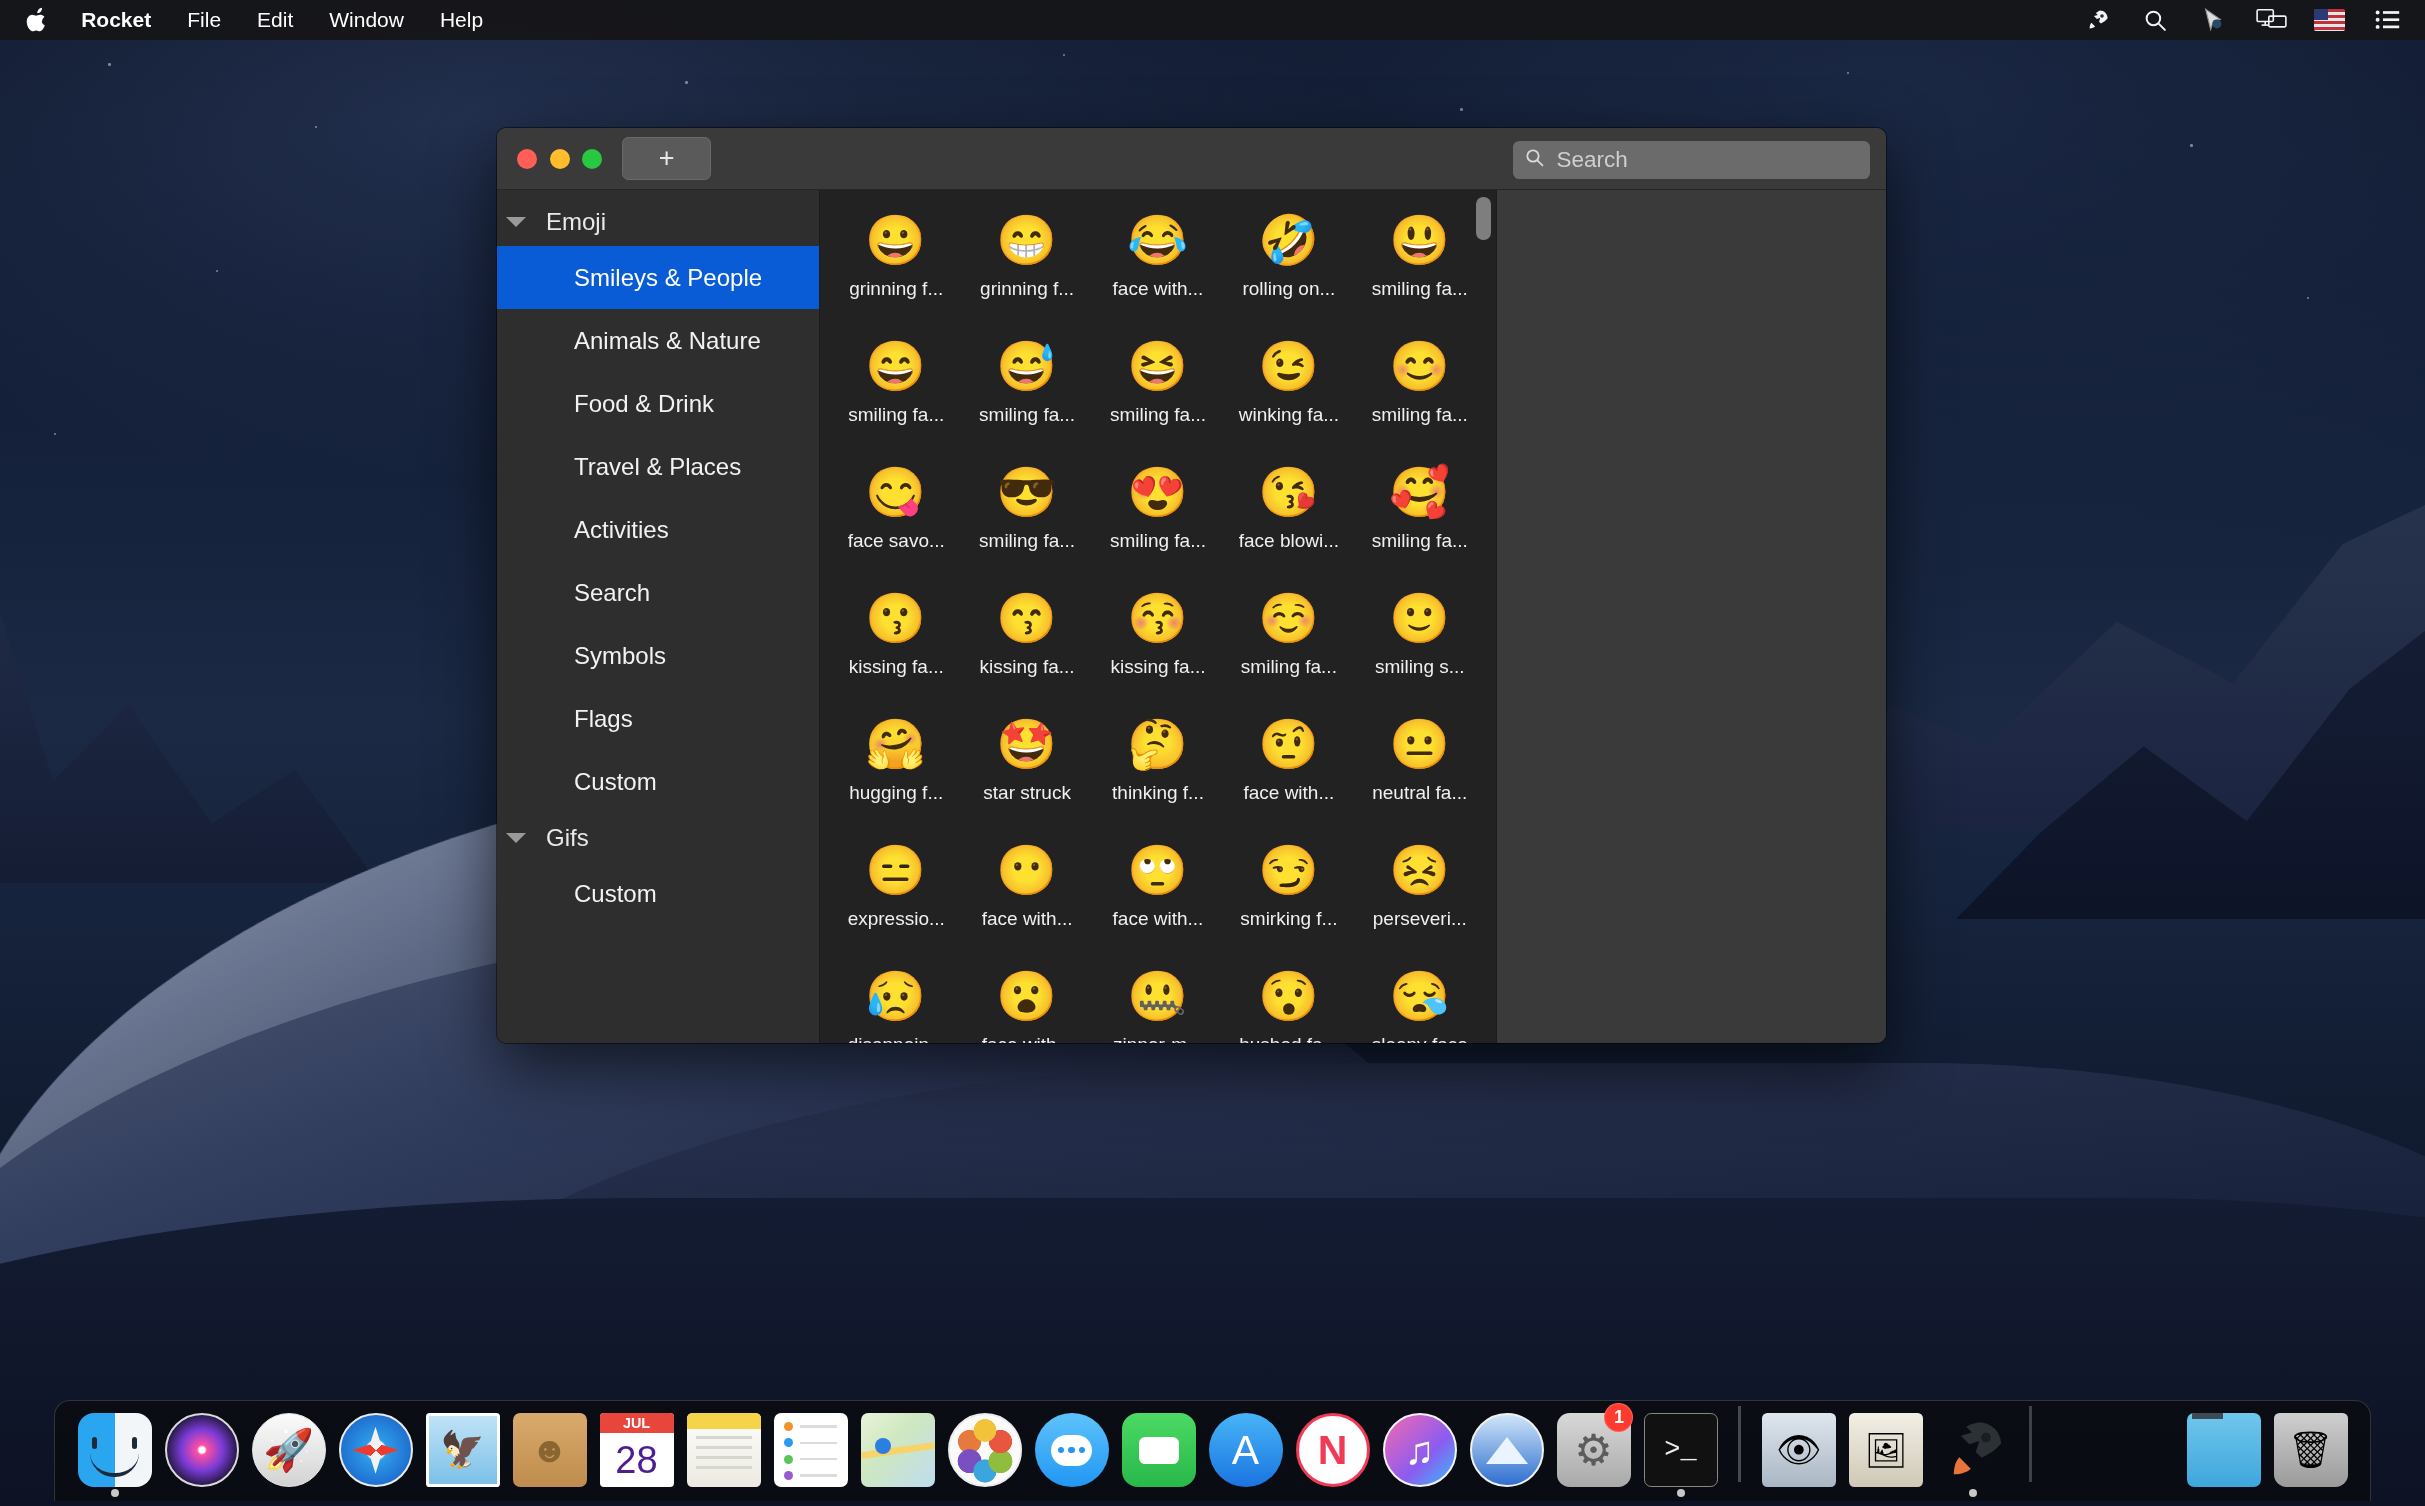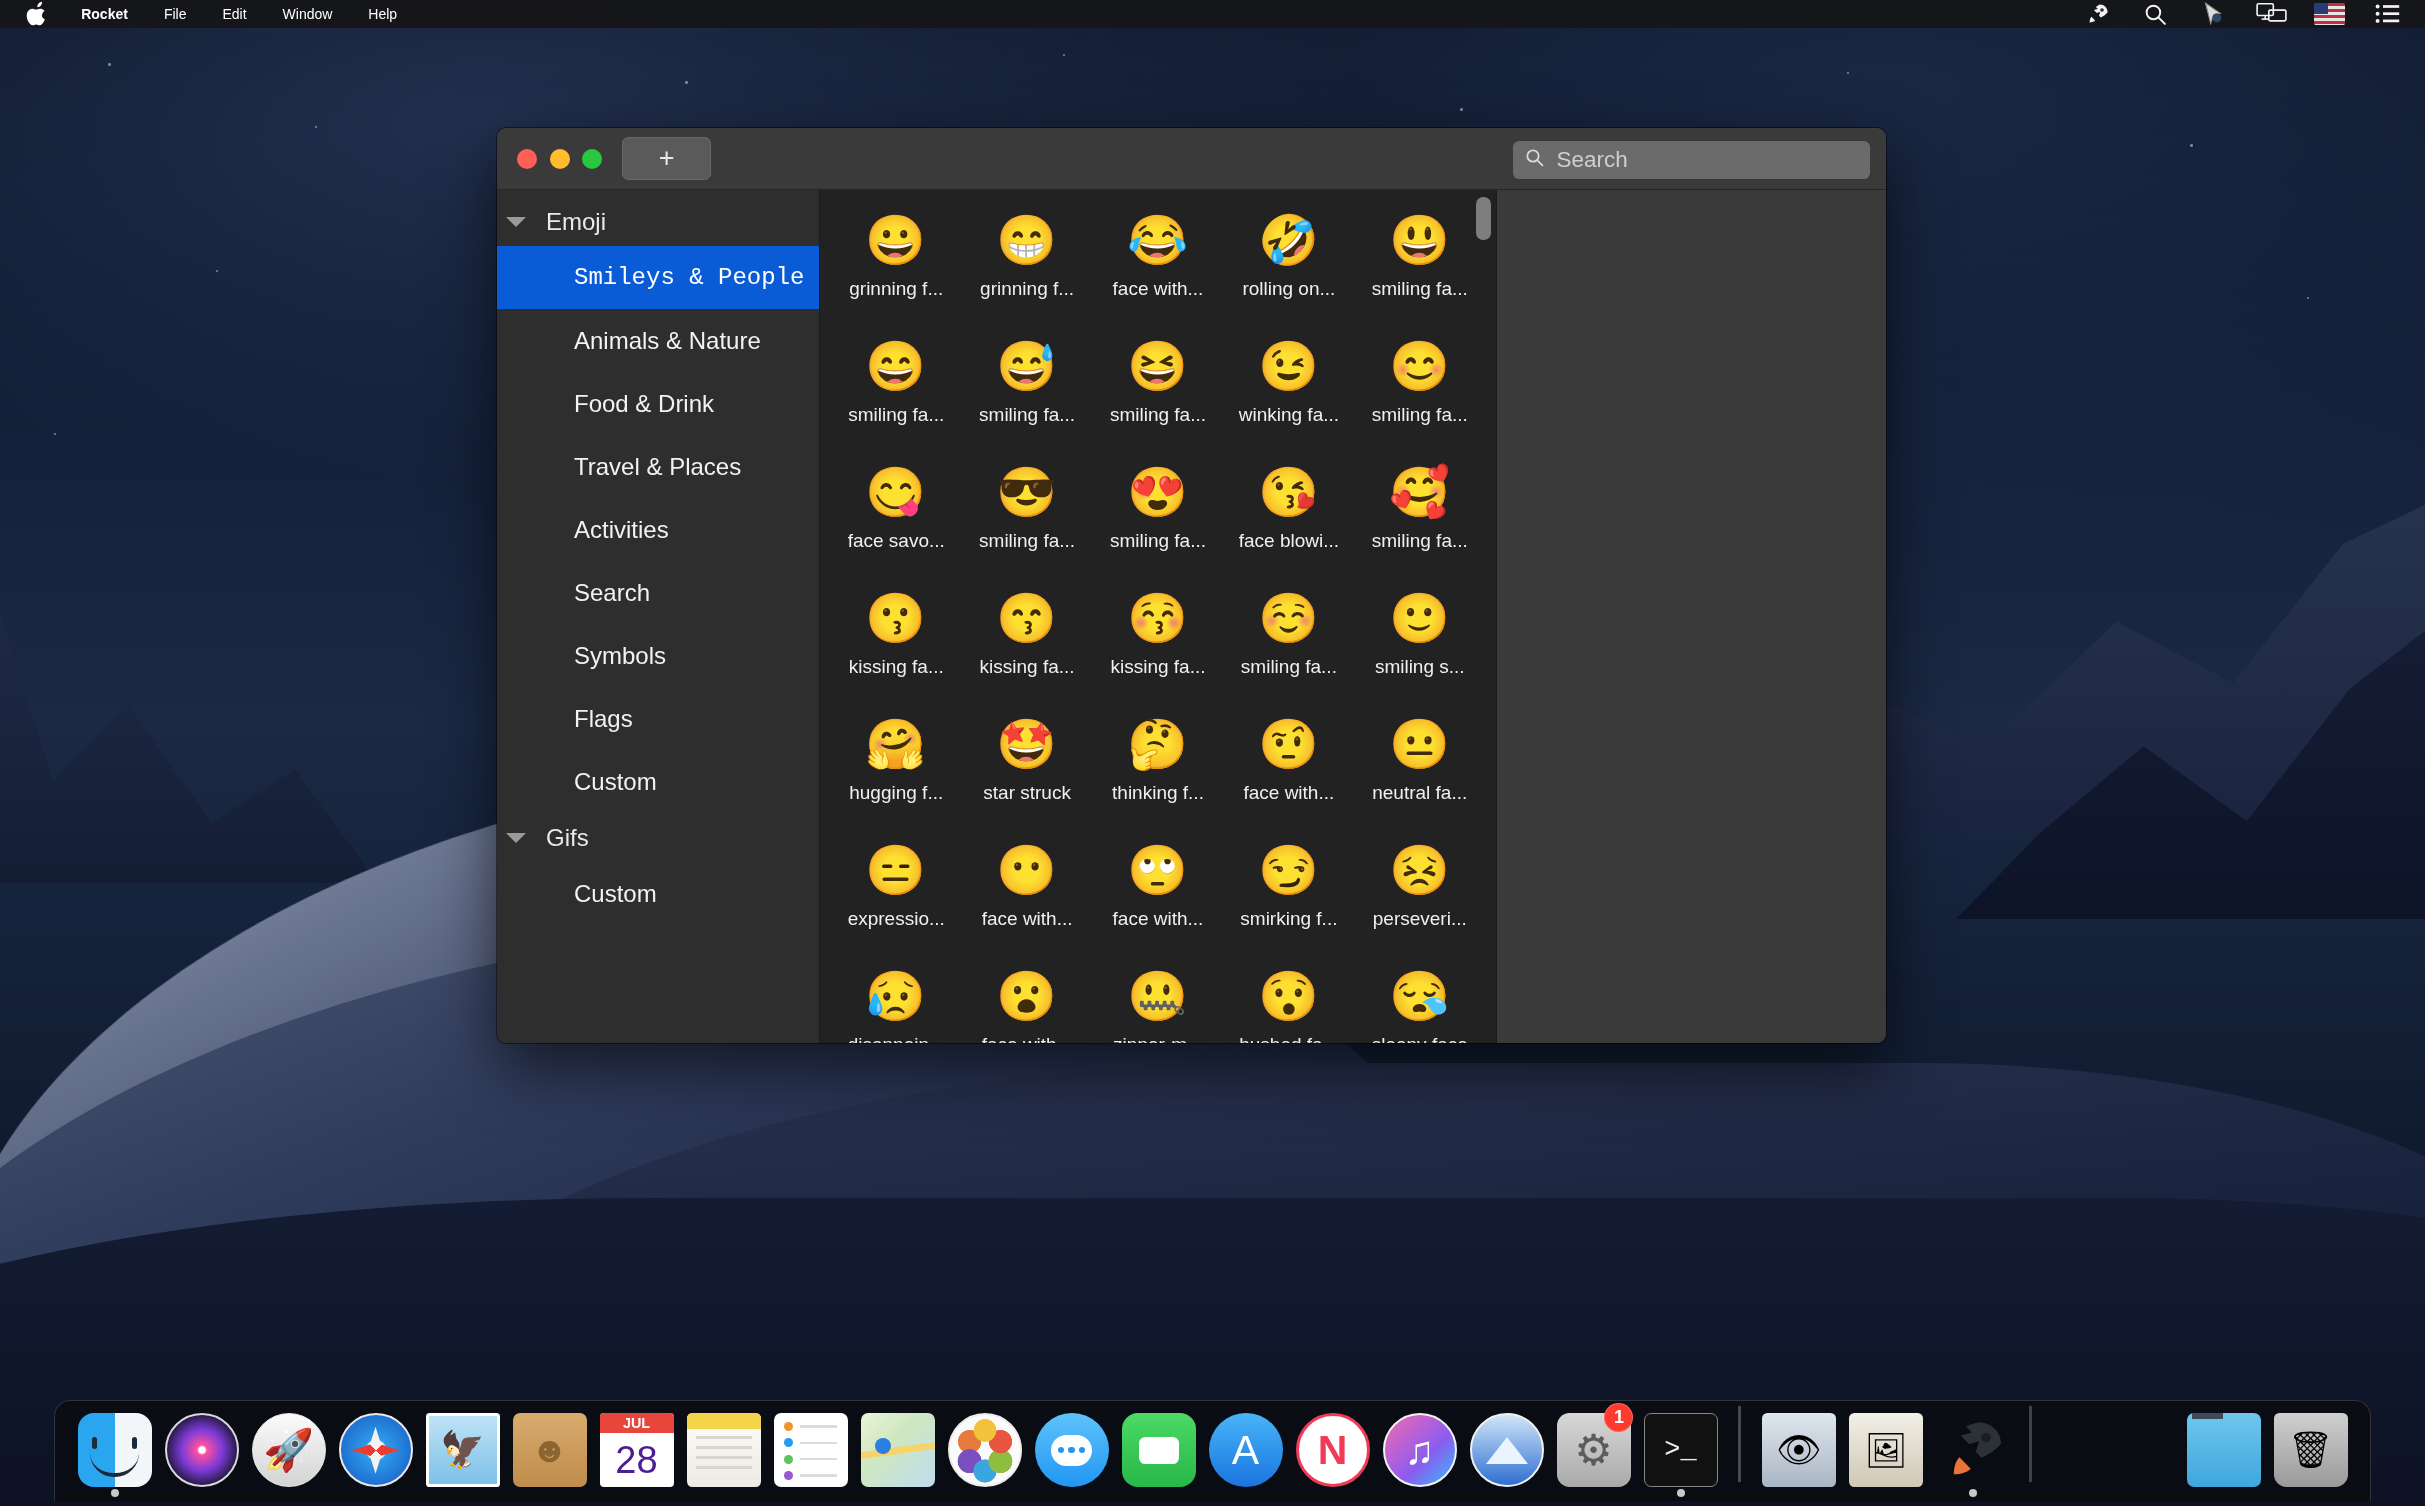--- a/index.html
+++ b/index.html
@@ -61,24 +61,24 @@
     border-radius: 42% 30% 0 0 / 60% 44% 0 0;
   }
   .dune-d {
     position:absolute; left:-270px; top:1198px; width:3064px; height:451px;
     background: linear-gradient(180deg, #141c33 0%, #090e1c 100%);
     border-radius: 30% 22% 0 0 / 50% 40% 0 0;
   }
 
   
   #menubar {
-    position:absolute; left:0; top:0; width:2426px; height:28px;
+    position:absolute; left:0; top:0; width:2426px; height:40px;
     background: rgba(22,22,24,0.93);
     display:flex; align-items:center;
-    color:#fff; font-size:14px;
+    color:#fff; font-size:21px;
     z-index: 50;
   }
   .menu-left { display:flex; align-items:center; gap:0px; padding-left:20px; }
   .menu-item { padding: 0 18px; line-height:40px; white-space:nowrap; }
   .menu-item.bold { font-weight:bold; }
   .apple-logo { width:27px; height:31px; display:flex; align-items:center; justify-content:center; padding:0 12.6px 0 3.6px; }
   .menu-right { margin-left:auto; display:flex; align-items:center; gap:27px; padding-right:23.4px; }
   .mb-icon { width:31px; height:27px; display:flex; align-items:center; justify-content:center; opacity:.95; }
 
   .flag-icon { width:32px; height:21.6px; position:relative; border-radius:1.8px; overflow:hidden;
@@ -134,21 +134,21 @@
   .group-row {
     display:flex; align-items:center; height:49px; color:#e9e9e9;
     font-size:24px; padding-left:40px; box-sizing:border-box;
   }
   .tri { width:0;height:0; border-left:10px solid transparent; border-right:10px solid transparent;
          border-top:10.8px solid #9a9a9a; margin-right:20px; margin-left:-31px; }
   .side-item {
     height:63px; display:flex; align-items:center;
     color:#f2f2f2; font-size:24px; padding-left:77px; box-sizing:border-box;
   }
-  .side-item.selected { background:#0a5cd6; color:#ffffff;font-family:Liberation Mono, monospace; }
+  .side-item.selected { background:#0a5cd6; color:#ffffff; }
 
   
   #gridcol {
     width:676px; flex:0 0 676px; background:#222222;
     position:relative; overflow:hidden;
   }
   #grid {
     display:grid; grid-template-columns: repeat(5, 1fr);
     padding: 16px 10.8px 0 10.8px; box-sizing:border-box;
   }

